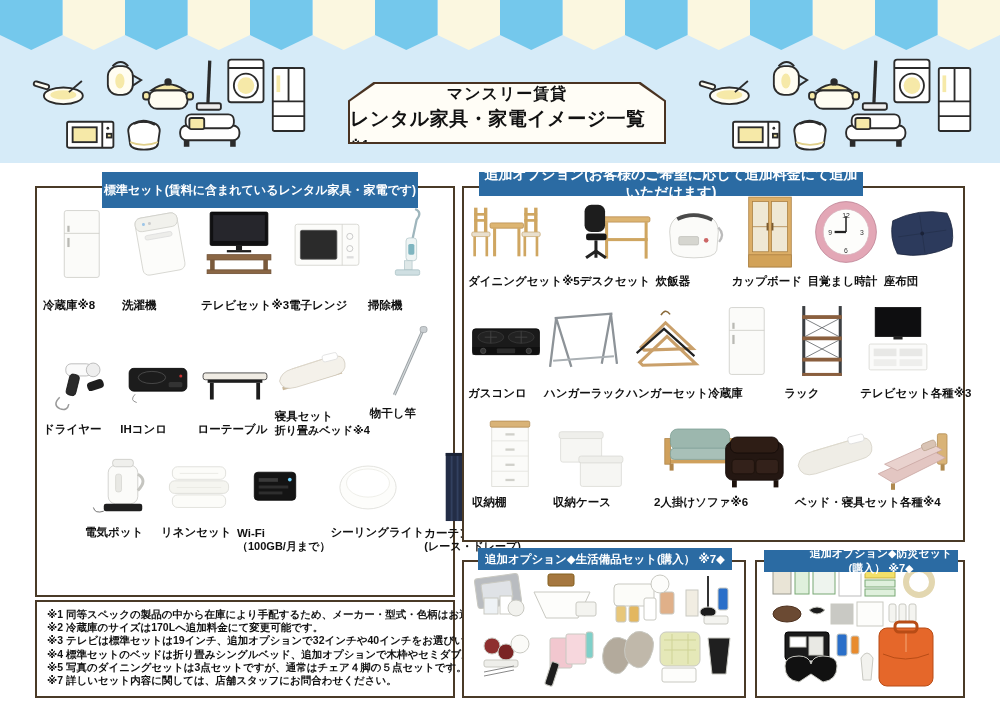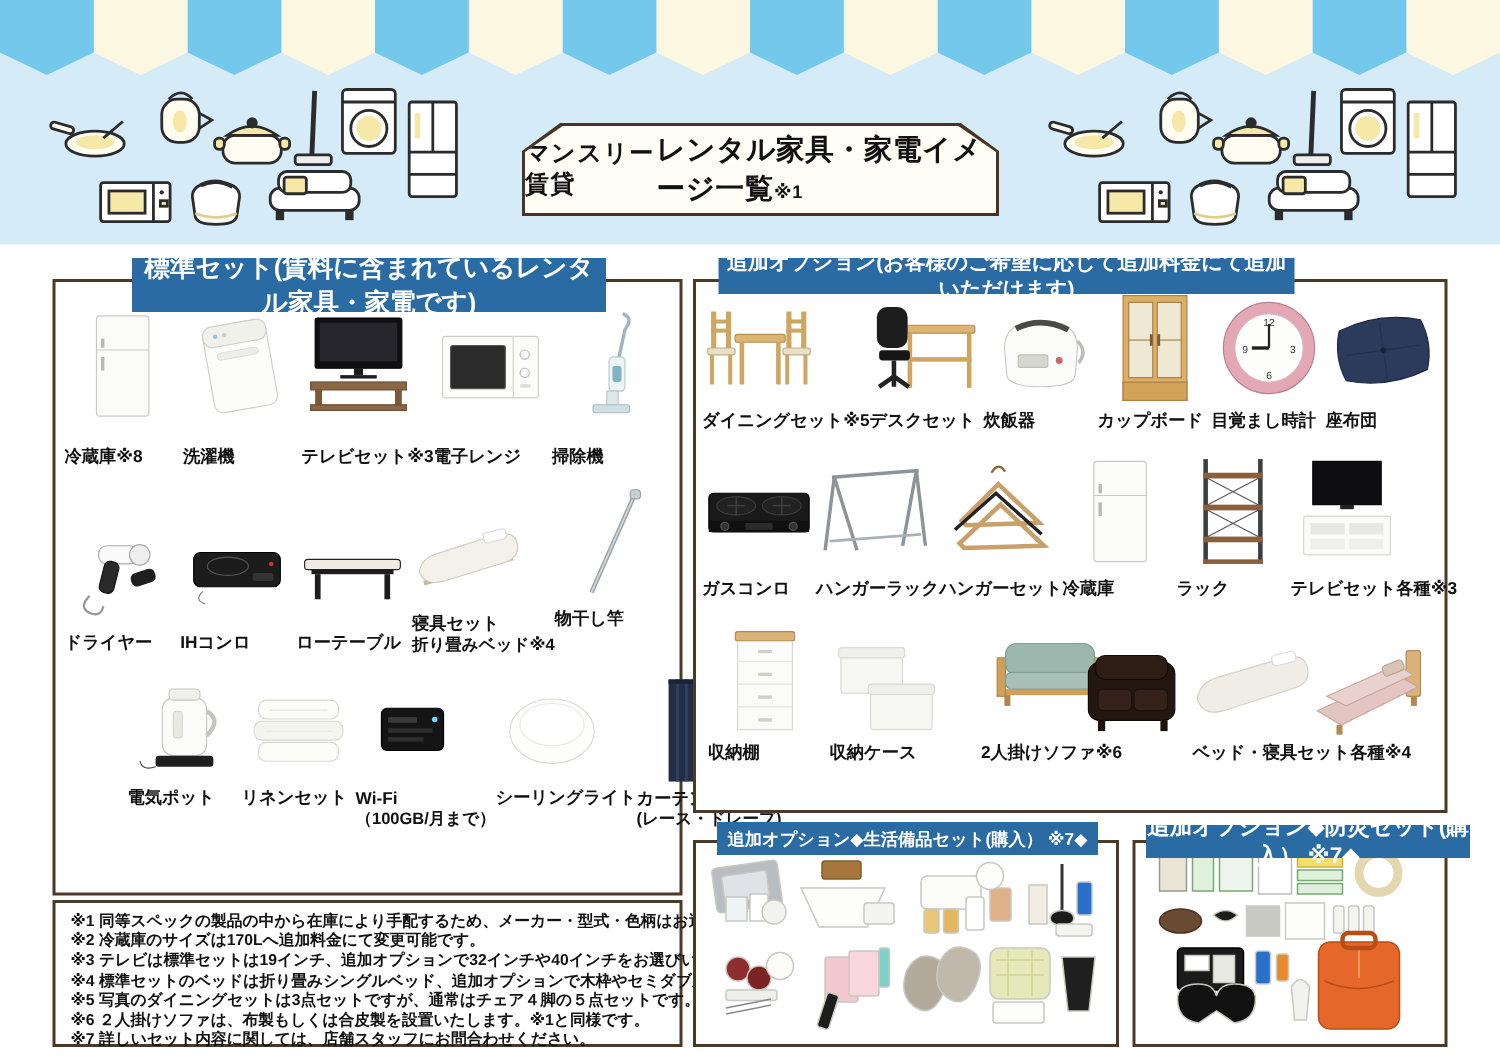--- a/index.html
+++ b/index.html
@@ -11,37 +11,37 @@
   .awning i{flex:1;clip-path:polygon(0 0,100% 0,100% 70%,50% 100%,0 70%);}
   .awning i:nth-child(odd){background:#74c8ec;}
   .awning i:nth-child(even){background:#fbf7e0;}
   .deco{position:absolute;top:52px;width:278px;height:108px;}
   .deco-left{left:30px;}
   .deco-right{left:696px;}
   .titlebox{position:absolute;left:348px;top:82px;width:318px;height:62px;
     background:#4a3322;clip-path:polygon(0 30%,8% 0,92% 0,100% 30%,100% 100%,0 100%);}
   .titlebox .inner{position:absolute;inset:2px;background:#fffdf6;
     clip-path:polygon(0 30%,8% 0,92% 0,100% 30%,100% 100%,0 100%);
-    display:flex;flex-direction:row;align-items:center;justify-content:flex-end;gap:1px;}
+    display:flex;flex-direction:column;align-items:center;justify-content:flex-start;gap:1px;}
   .t1{font-size:16px;font-weight:bold;letter-spacing:1px;}
   .t2{font-size:19px;font-weight:bold;letter-spacing:0.5px;}
   .t2 small{font-size:12px;font-weight:bold;}
   
   .panel{position:absolute;border:2px solid #4a3a27;background:#fff;box-sizing:border-box;}
   .p-left{left:35px;top:186px;width:420px;height:411px;}
   .p-right{left:462px;top:186px;width:503px;height:356px;}
   .p-notes{left:35px;top:600px;width:420px;height:98px;padding:6px 10px;}
   .p-life{left:462px;top:560px;width:284px;height:138px;}
   .p-disaster{left:755px;top:560px;width:210px;height:138px;}
   .hdr{position:absolute;background:#2b6ba3;color:#fff;font-weight:bold;z-index:5;
     display:flex;align-items:center;justify-content:center;text-align:center;}
-  .hdr-left{left:88px;top:172px;width:316px;height:36px;font-size:17px;}
+  .hdr-left{left:102px;top:172px;width:316px;height:36px;font-size:12px;}
   .hdr-right{left:479px;top:172px;width:384px;height:24px;font-size:14px;}
   .hdr-life{left:478px;top:548px;width:254px;height:22px;font-size:11.5px;}
-  .hdr-disaster{left:764px;top:550px;width:216px;height:22px;font-size:15px;}
+  .hdr-disaster{left:764px;top:550px;width:154px;height:22px;font-size:11px;padding-left:40px;}
   
   .row5{display:grid;grid-template-columns:repeat(5,1fr);padding:4px 6px 0 6px;}
   .row6{display:grid;grid-template-columns:repeat(6,1fr);padding:4px 4px 0 4px;}
   .rowflex{display:flex;justify-content:space-between;padding:6px 8px 0 8px;}
   .cell{display:flex;flex-direction:column;align-items:flex-start;justify-content:flex-end;}
   .art{width:76px;display:block;}
   .h108 .art{height:104px;} .h86 .art{height:82px;} .h78 .art{height:74px;}
   .h90 .art{height:86px;} .h84 .art{height:80px;}
   .artw{width:100%;display:block;}
   .lbl{font-size:11.5px;font-weight:bold;text-align:center;line-height:1.25;margin-top:2px;white-space:nowrap;}
@@ -666,21 +666,20 @@
         </div>
     </div>
   </section>
 
   <section class="panel p-notes">
     <div class="fn">※1 同等スペックの製品の中から在庫により手配するため、メーカー・型式・色柄はお選びいただけません</div>
     <div class="fn">※2 冷蔵庫のサイズは170Lへ追加料金にて変更可能です。</div>
     <div class="fn">※3 テレビは標準セットは19インチ、追加オプションで32インチや40インチをお選びいただけます。</div>
     <div class="fn">※4 標準セットのベッドは折り畳みシングルベッド、追加オプションで木枠やセミダブルがお選びいただけます。</div>
     <div class="fn">※5 写真のダイニングセットは3点セットですが、通常はチェア４脚の５点セットです。</div>
-    <div class="fn">※6 ２人掛けソファは、布製もしくは合皮製を設置いたします。※1と同様です。</div>
     <div class="fn">※7 詳しいセット内容に関しては、店舗スタッフにお問合わせください。</div>
   </section>
 
   <section class="panel p-life">
     <svg class="collage">
         <use href="#life-collage"></use>
       </svg>
   </section>
   <section class="panel p-disaster">
     <svg class="collage">

